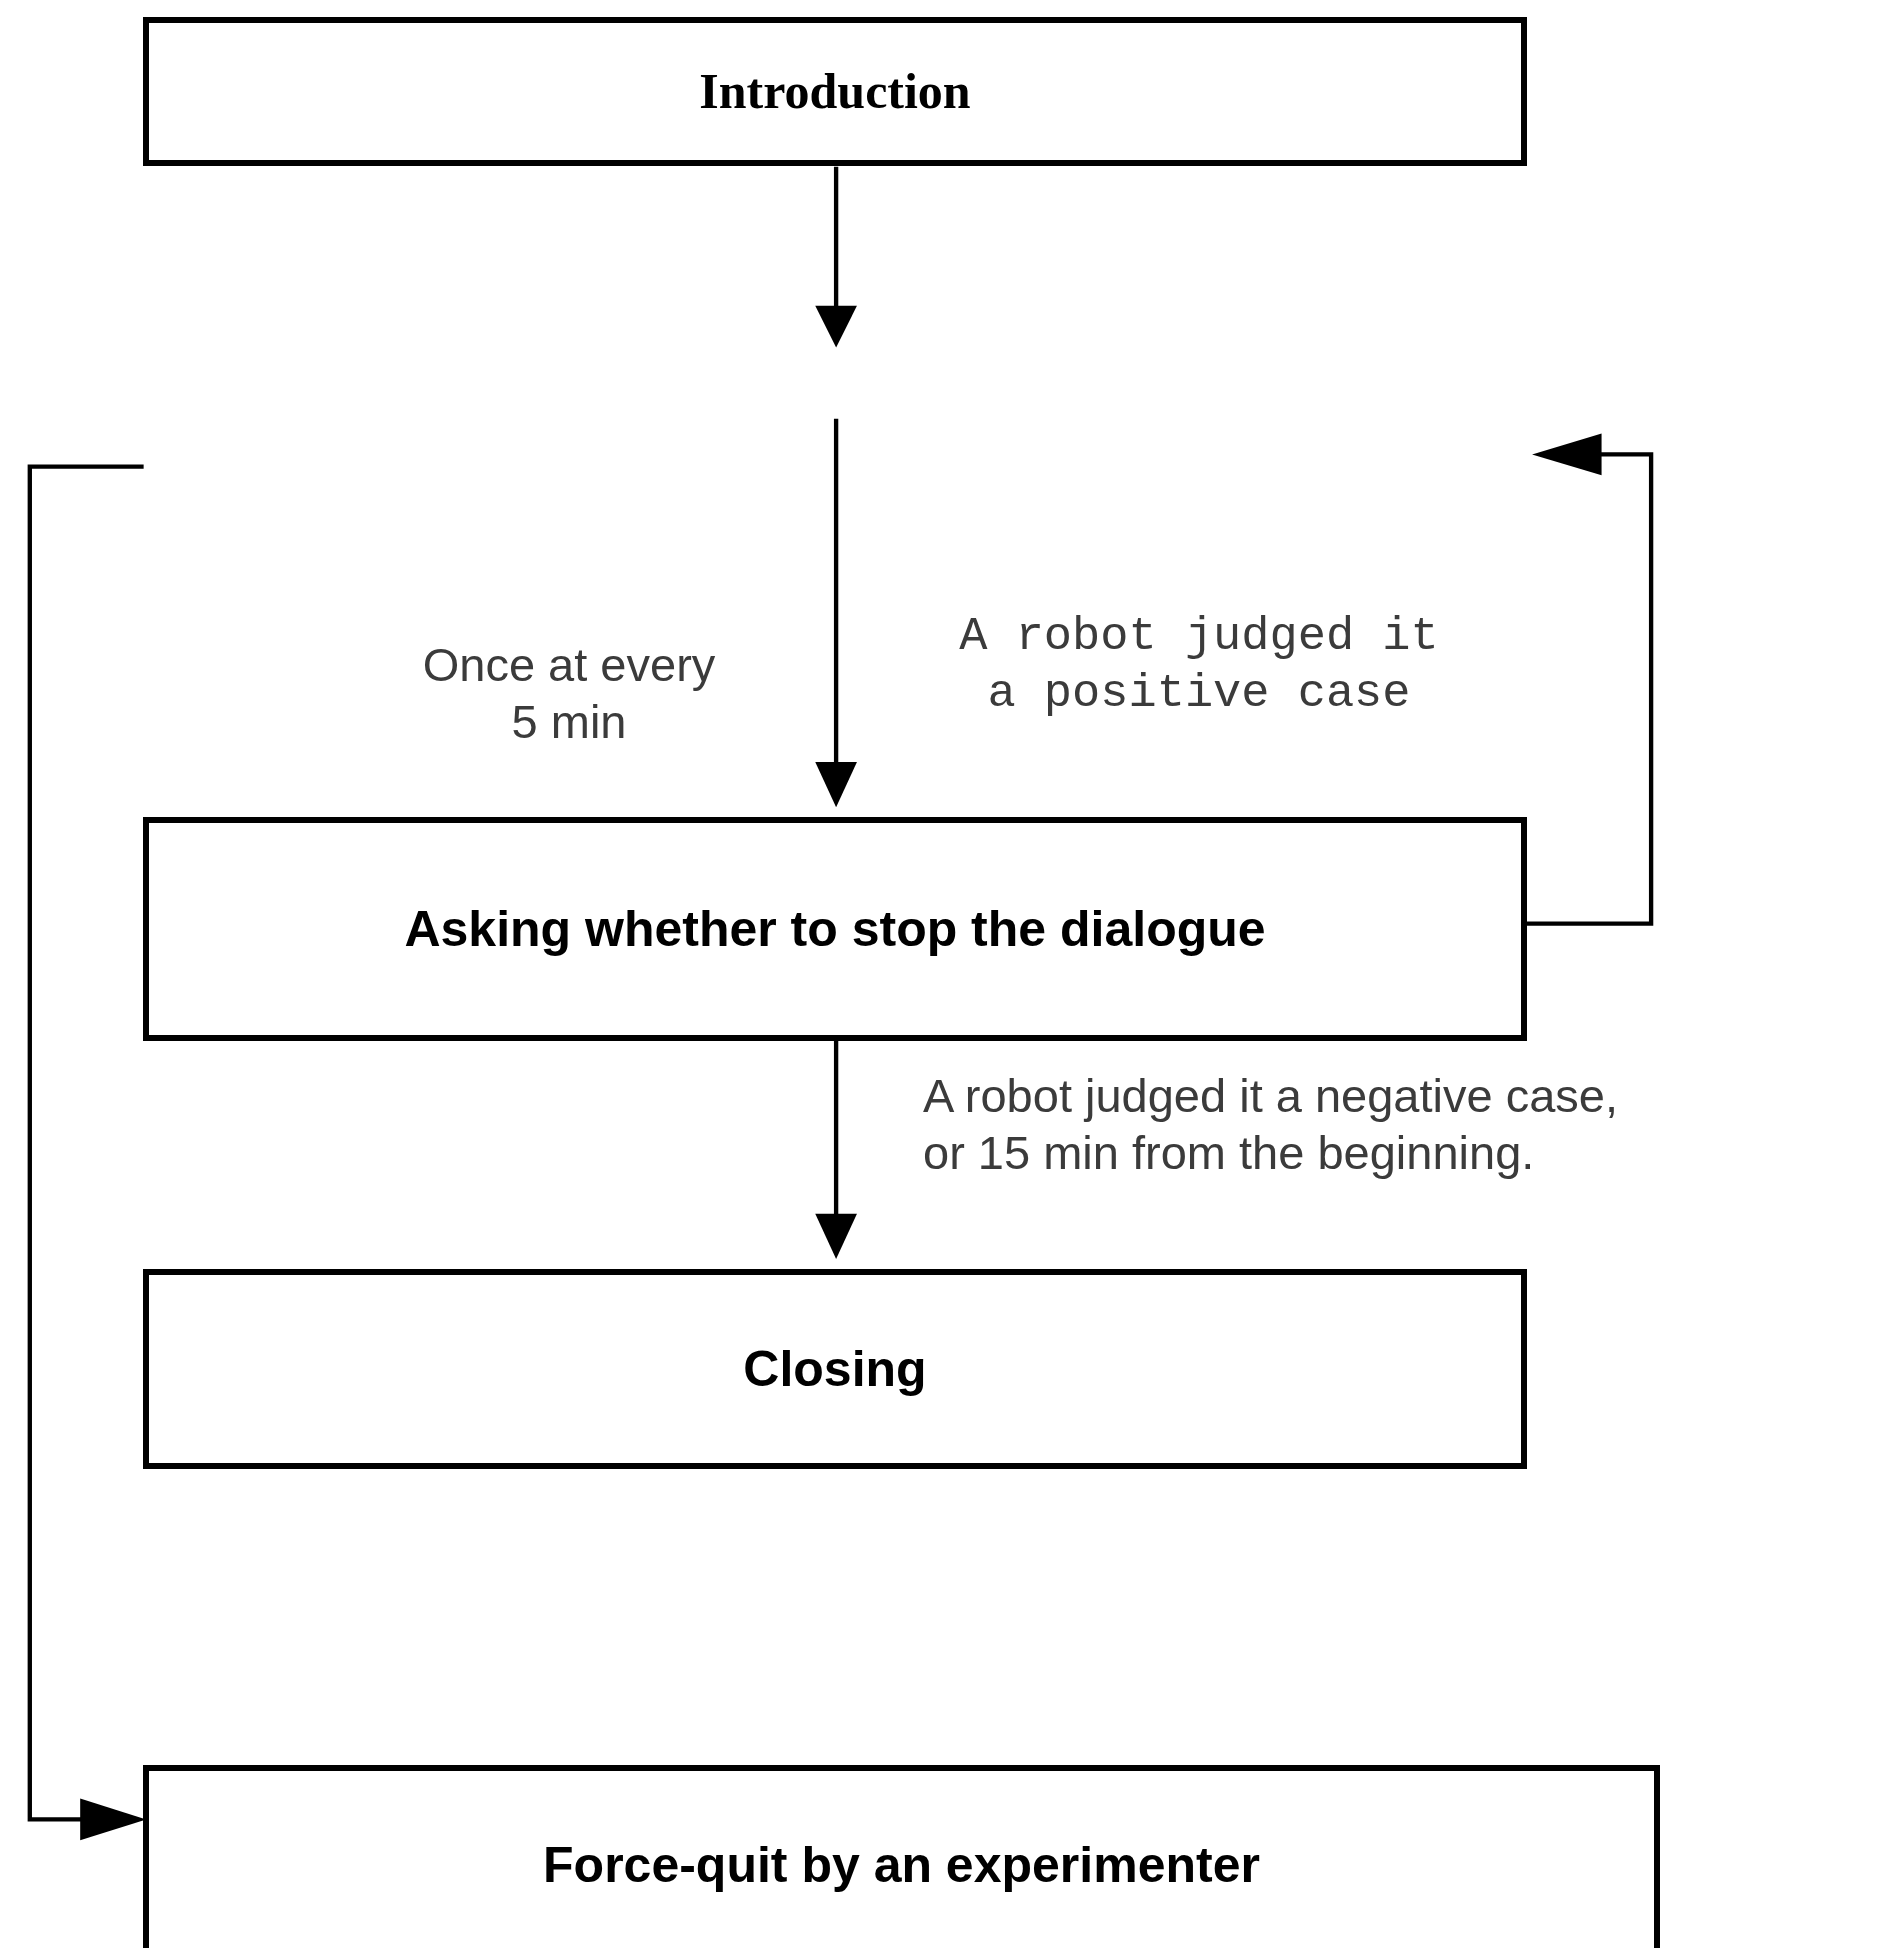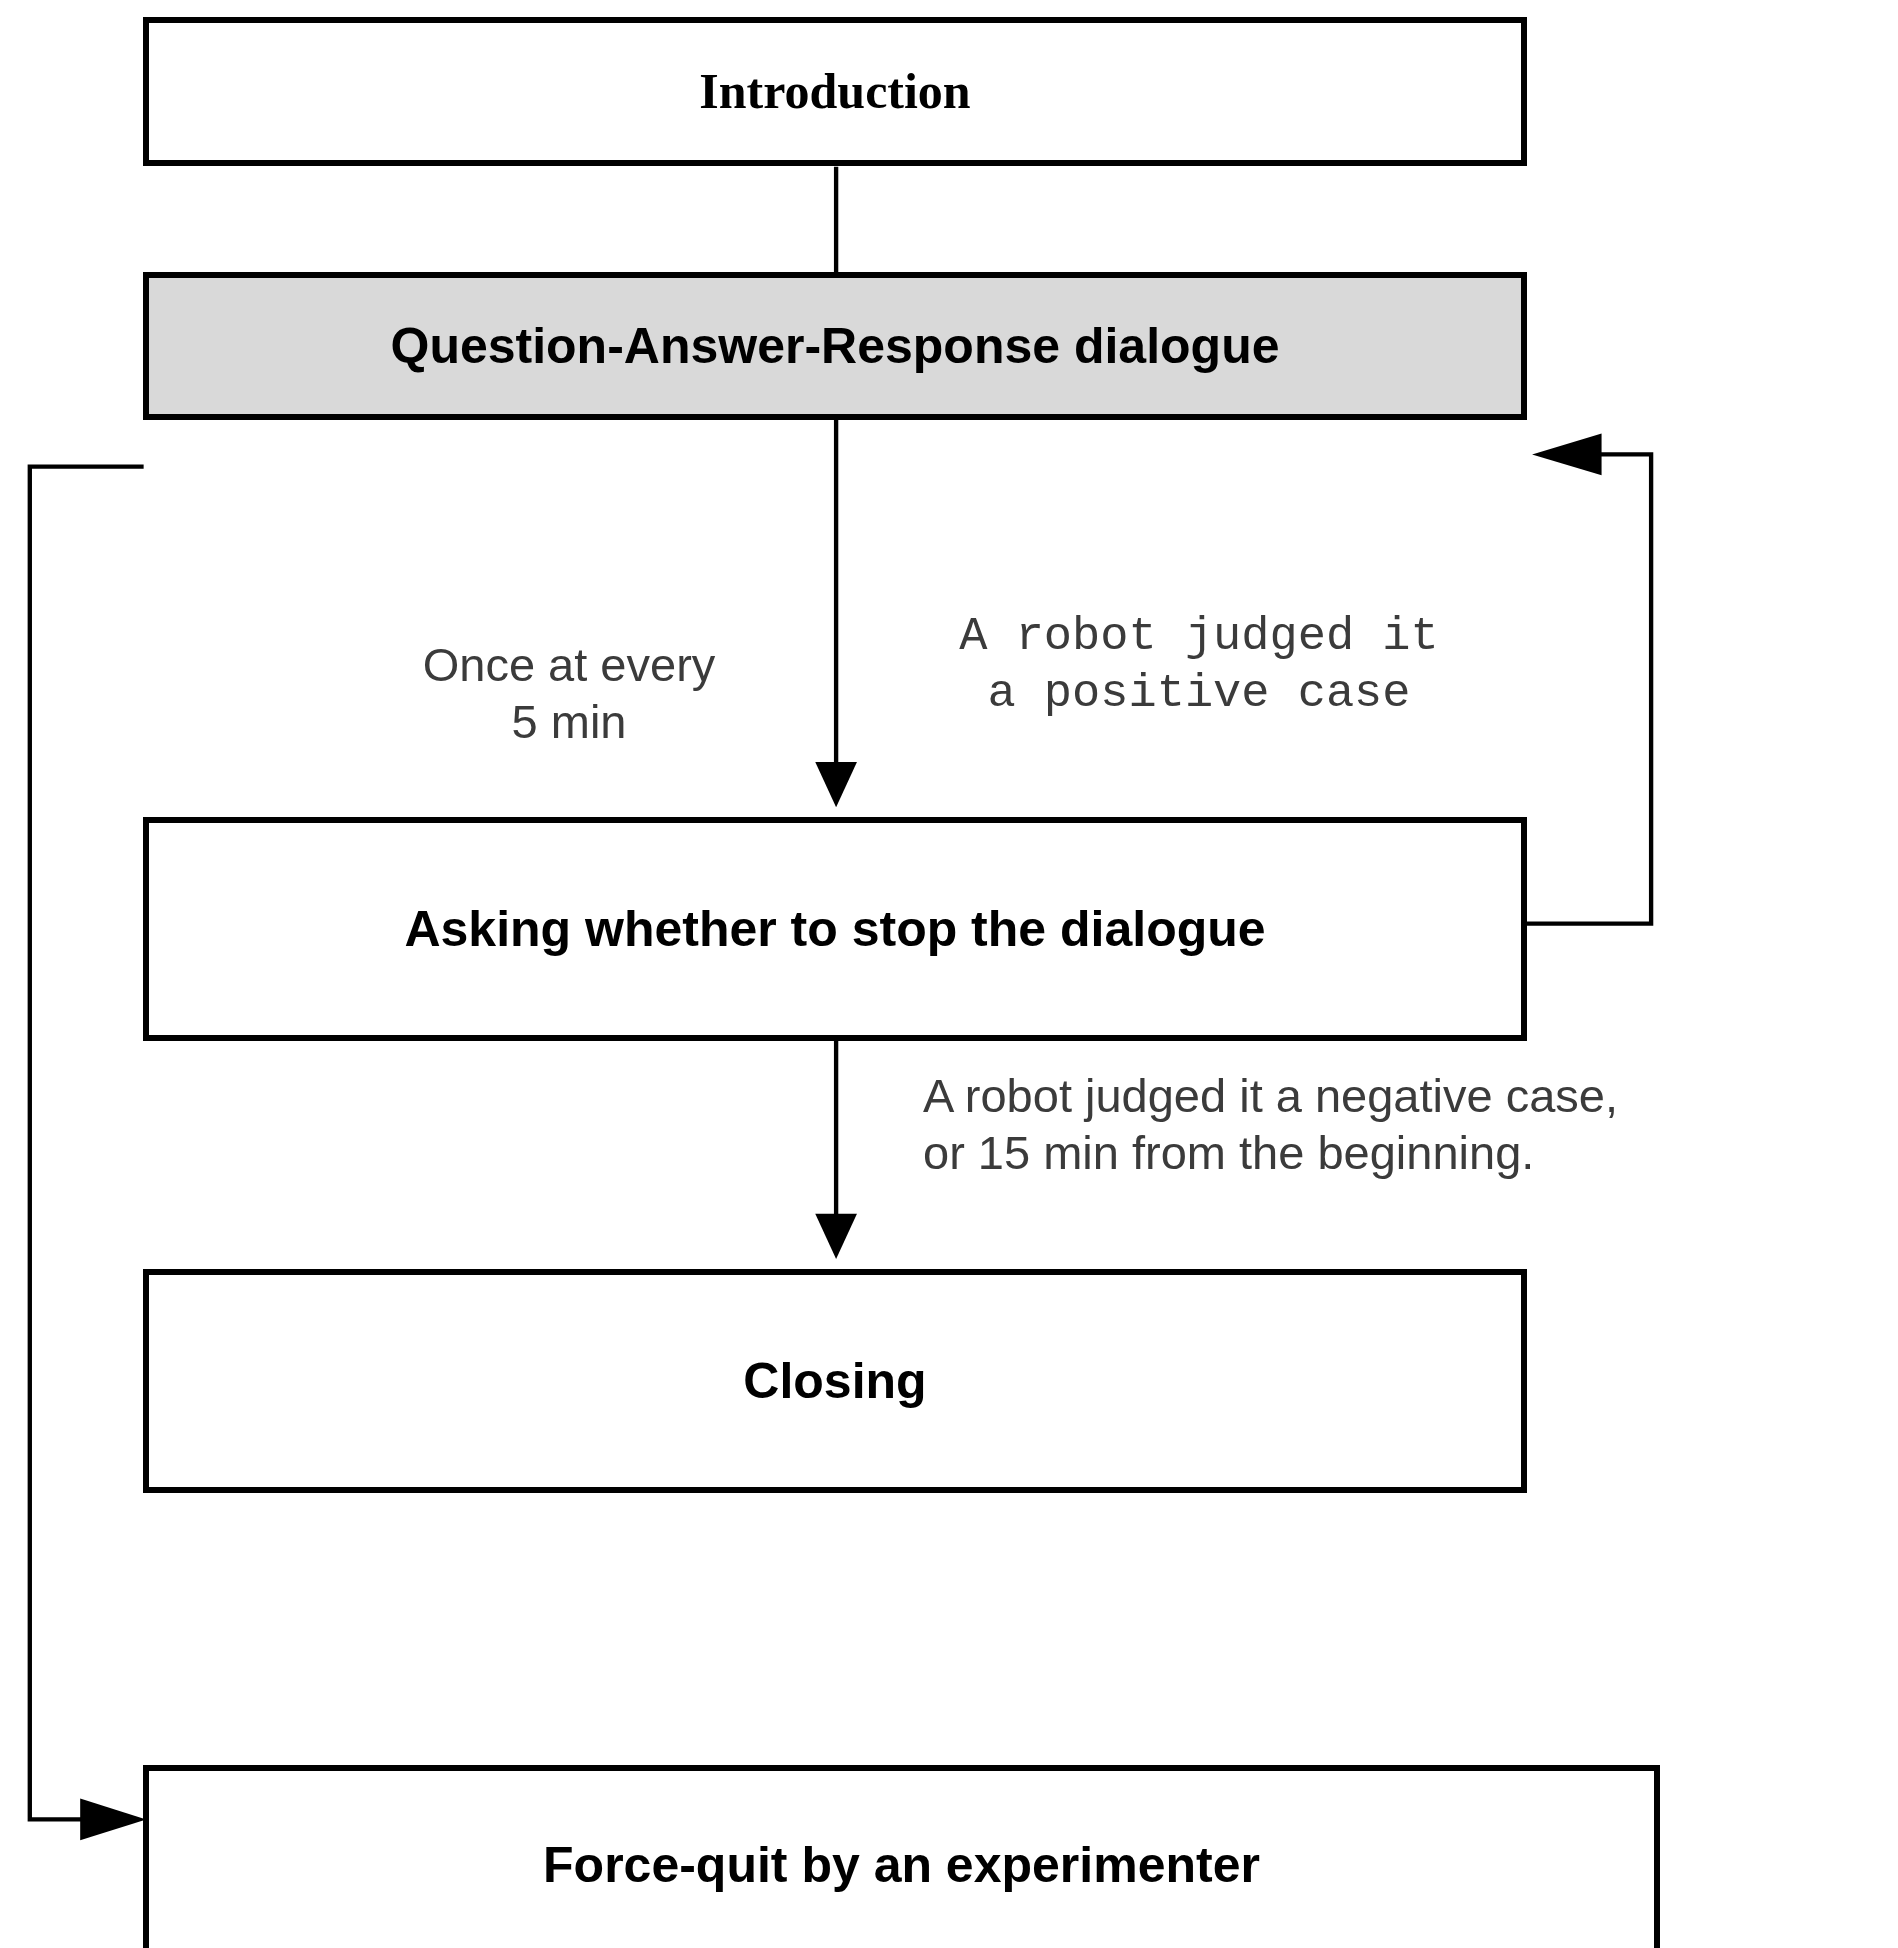--- a/index.html
+++ b/index.html
@@ -96,29 +96,26 @@
     <g>
       <path d="M165,537 L34,537 L34,2094 L100,2094" stroke="#000000" stroke-width="5" fill="none"></path>
       <path d="M92,2070 L92,2118 L168,2094 Z" fill="#000000"></path>
     </g>
   </svg>
 
   <div class="node" style="left:143px; top:17.4px; width:1384px; height:149px;font-family:Liberation Serif, serif;">
     <span class="node-label">Introduction</span>
   </div>
 
-  <div class="node shaded" style="left:143px; top:272px; width:1384px; height:148px;">
-    <span class="node-label">Question-Answer-Response dialogue</span>
-  </div>
 
   <div class="node" style="left:143px; top:817px; width:1384px; height:224px;">
     <span class="node-label">Asking whether to stop the dialogue</span>
   </div>
 
-  <div class="node" style="left:143px; top:1269px; width:1384px; height:224px;">
+  <div class="node" style="left:143px; top:1269px; width:1384px; height:200px;">
     <span class="node-label">Closing</span>
   </div>
 
   <div class="node" style="left:143px; top:1721px; width:1517px; height:200px;margin-top:44px;">
     <span class="node-label">Force-quit by an experimenter</span>
   </div>
 
   <div class="edge-label center" style="left:365px; top:636px; width:408px;">Once at every
 5 min</div>
 

